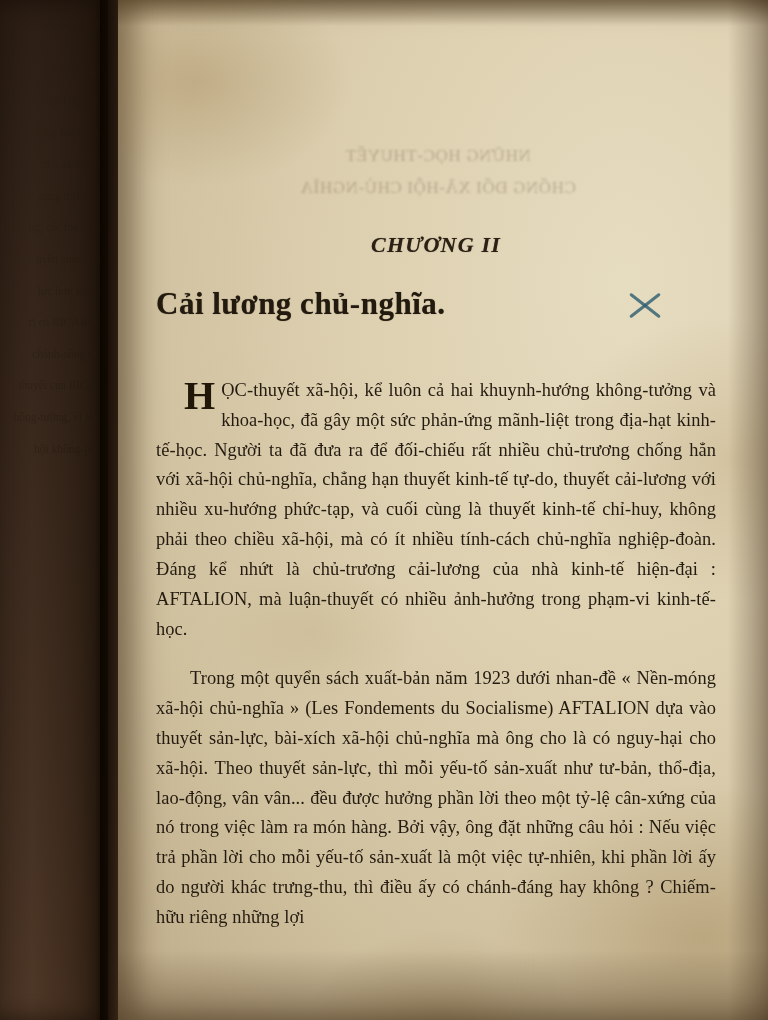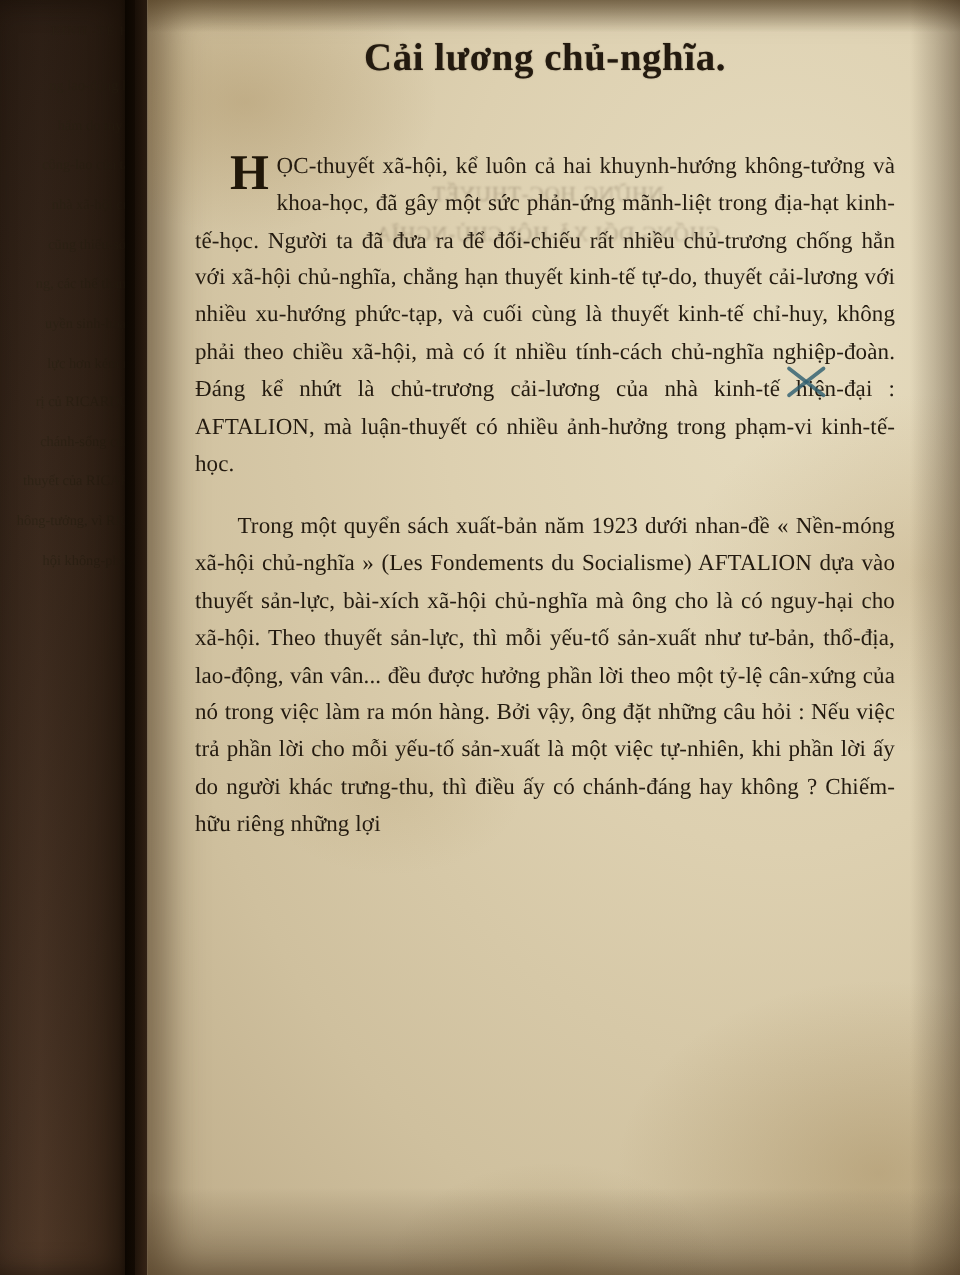--- a/index.html
+++ b/index.html
@@ -144,21 +144,21 @@
     text-align: center;
     font-size: 22px;
     font-style: italic;
     font-weight: bold;
     letter-spacing: 1.2px;
     color: #2a2014;
     text-shadow: 0 0 1px rgba(40,28,14,0.5);
   }
   .chapter-title {
     margin-top: 28px;
-    text-align: center;
+    text-align: left;
     font-size: 31px;
     font-weight: bold;
     letter-spacing: 0.5px;
     color: #231a0f;
     text-shadow: 0 0 1px rgba(40,28,14,0.55);
   }
 
   .body-text {
     margin-top: 54px;
     font-size: 18.4px;
@@ -254,20 +254,21 @@
   <div id="right-page">
     <div id="stains"></div>
     <div id="top-edge"></div>
 
     <div id="bleed">
       <div>NHỮNG HỌC-THUYẾT</div>
       <div>CHỐNG ĐỐI XÃ-HỘI CHỦ-NGHĨA</div>
     </div>
 
     <div id="content">
+      <div class="chapter-label">CHƯƠNG II</div>
       <div class="chapter-title">Cải lương chủ-nghĩa.</div>
 
       <div class="body-text">
         <p class="first"><span class="dropcap">H</span><span>ỌC-thuyết xã-hội, kể luôn cả hai khuynh-hướng không-tưởng và khoa-học, đã gây một sức phản-ứng mãnh-liệt trong địa-hạt kinh-tế-học. Người ta đã đưa ra để đối-chiếu rất nhiều chủ-trương chống hẳn với xã-hội chủ-nghĩa, chẳng hạn thuyết kinh-tế tự-do, thuyết cải-lương với nhiều xu-hướng phức-tạp, và cuối cùng là thuyết kinh-tế chỉ-huy, không phải theo chiều xã-hội, mà có ít nhiều tính-cách chủ-nghĩa nghiệp-đoàn. Đáng kể nhứt là chủ-trương cải-lương của nhà kinh-tế hiện-đại : AFTALION, mà luận-thuyết có nhiều ảnh-hưởng trong phạm-vi kinh-tế-học.</span></p>
         <p>Trong một quyển sách xuất-bản năm 1923 dưới nhan-đề « Nền-móng xã-hội chủ-nghĩa » (Les Fondements du Socialisme) AFTALION dựa vào thuyết sản-lực, bài-xích xã-hội chủ-nghĩa mà ông cho là có nguy-hại cho xã-hội. Theo thuyết sản-lực, thì mỗi yếu-tố sản-xuất như tư-bản, thổ-địa, lao-động, vân vân... đều được hưởng phần lời theo một tỷ-lệ cân-xứng của nó trong việc làm ra món hàng. Bởi vậy, ông đặt những câu hỏi : Nếu việc trả phần lời cho mỗi yếu-tố sản-xuất là một việc tự-nhiên, khi phần lời ấy do người khác trưng-thu, thì điều ấy có chánh-đáng hay không ? Chiếm-hữu riêng những lợi</p>
       </div>
     </div>
 
     <div id="x-mark">
       <span class="a"></span>

